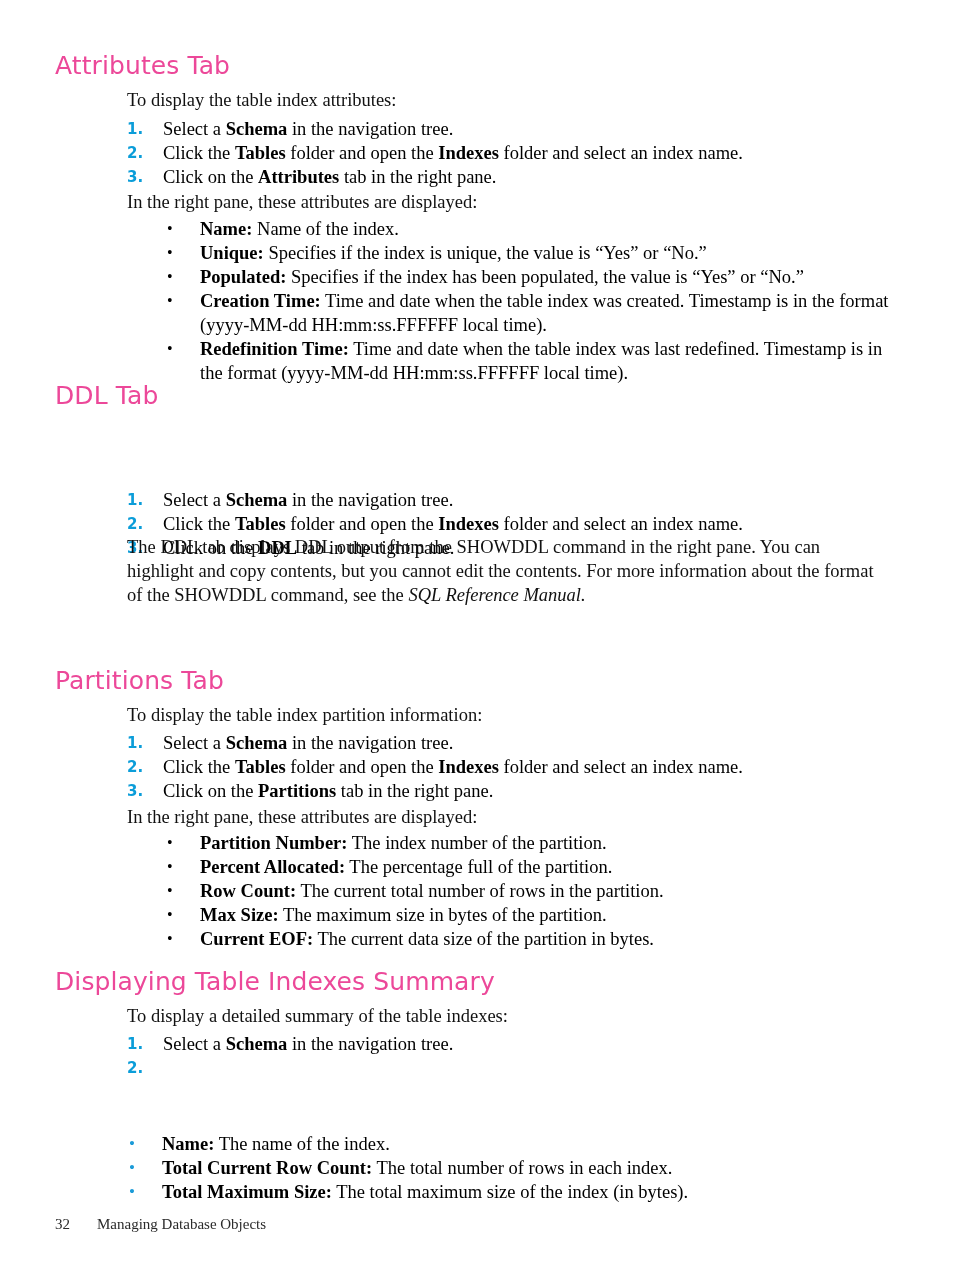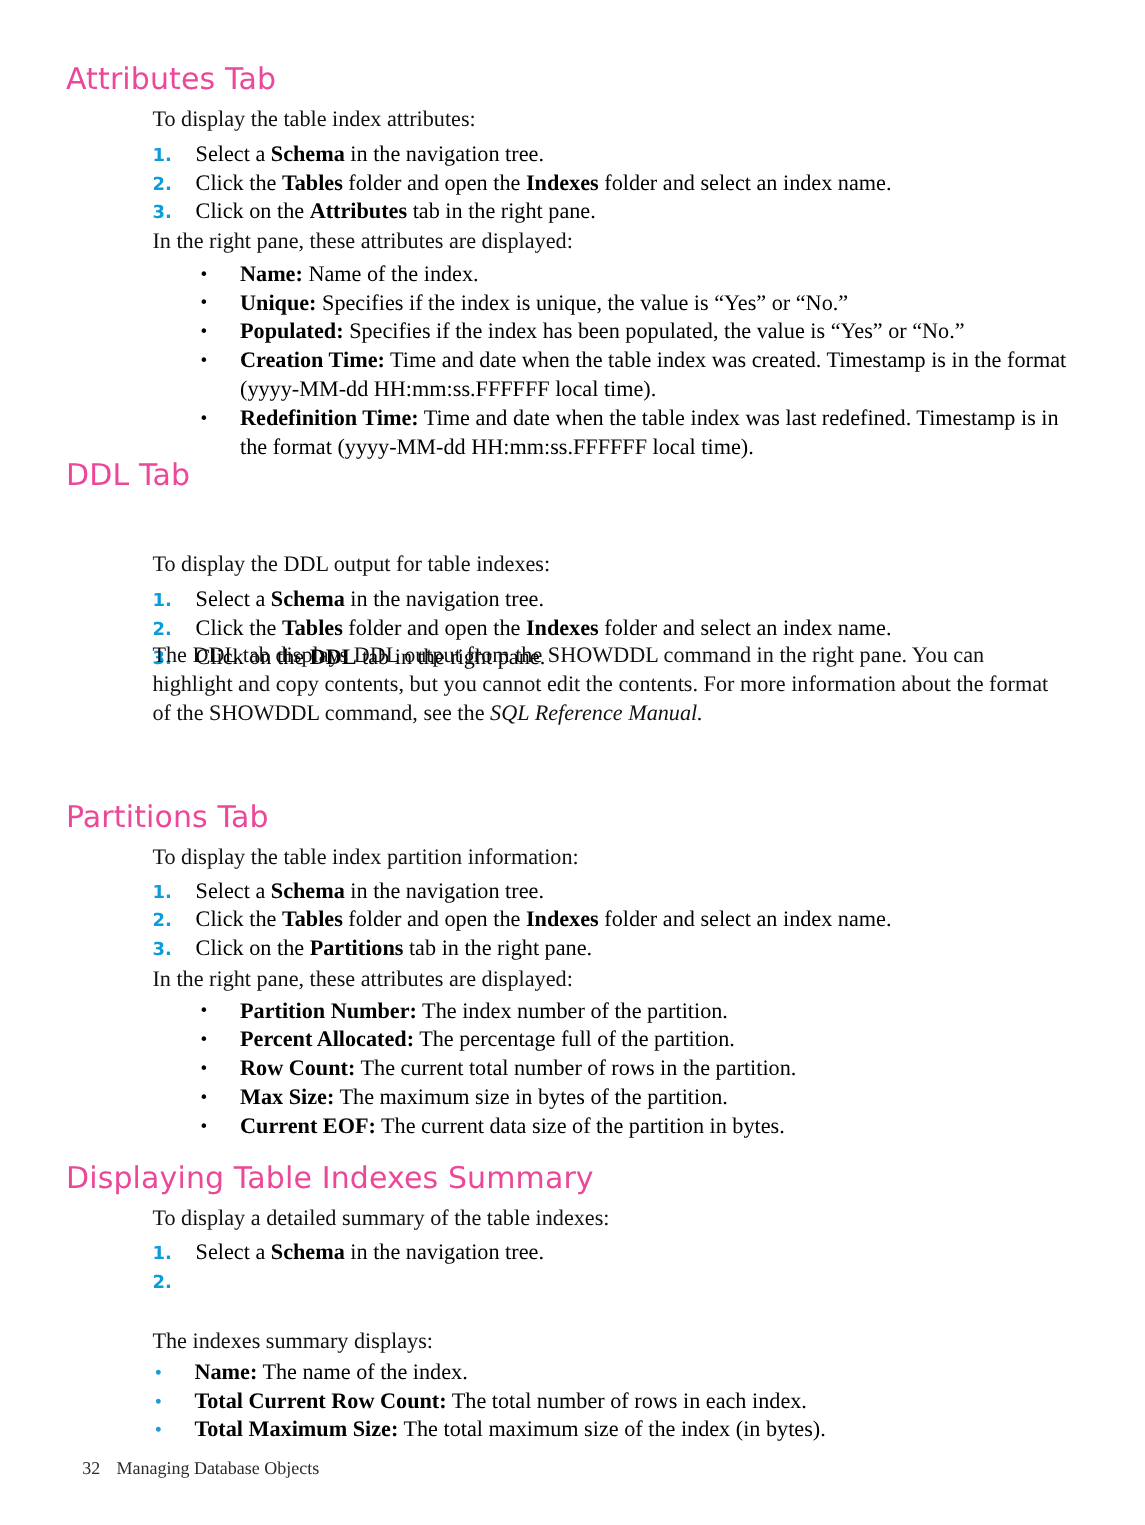--- a/index.html
+++ b/index.html
@@ -112,21 +112,21 @@
   
   .footer {
     position: absolute;
     left: 55px;
     bottom: 38px;
     font-size: 15px;
     line-height: 18px;
     color: #2b2b2b;
     white-space: nowrap;
   }
-  .footer .pagenum { display: inline-block; width: 42px; text-align: center; }
+  .footer .pagenum { display: inline-block; width: 42px; }
 </style>
 </head>
 <body>
 
 <div class="page">
 
   <h2 class="section-heading" style="top:52px;">Attributes Tab</h2>
 
   <p class="para indent1" style="top:88px;">To display the table index attributes:</p>
 
@@ -165,21 +165,20 @@
       <b>Creation Time:</b><span> Time and date when the table index was created. Timestamp is in the format (yyyy-MM-dd HH:mm:ss.FFFFFF local time).</span>
     </li>
     <li>
       <span class="bullet">•</span>
       <b>Redefinition Time:</b><span> Time and date when the table index was last redefined. Timestamp is in the format (yyyy-MM-dd HH:mm:ss.FFFFFF local time).</span>
     </li>
   </ul>
 
   <h2 class="section-heading" style="top:382px;">DDL Tab</h2>
 
-  <p class="para indent1" style="top:459px;">To display the DDL output for table indexes:</p>
 
   <ol class="numlist" style="top:488px;">
     <li>
       <span class="marker">1.</span>
       <span><span>Select a </span><b>Schema</b><span> in the navigation tree.</span></span>
     </li>
     <li>
       <span class="marker">2.</span>
       <span><span>Click the </span><b>Tables</b><span> folder and open the </span><b>Indexes</b><span> folder and select an index name.</span></span>
     </li>
@@ -243,21 +242,20 @@
   <ol class="numlist" style="top:1032px;">
     <li>
       <span class="marker">1.</span>
       <span><span>Select a </span><b>Schema</b><span> in the navigation tree.</span></span>
     </li>
     <li style="width:745px;">
       <span class="marker">2.</span>
     </li>
   </ol>
 
-  <p class="para indent0" style="top:1106px;">The indexes summary displays:</p>
 
   <ul class="bullist blue" style="top:1132px;">
     <li>
       <span class="bullet">•</span>
       <b>Name:</b><span> The name of the index.</span>
     </li>
     <li>
       <span class="bullet">•</span>
       <b>Total Current Row Count:</b><span> The total number of rows in each index.</span>
     </li>

